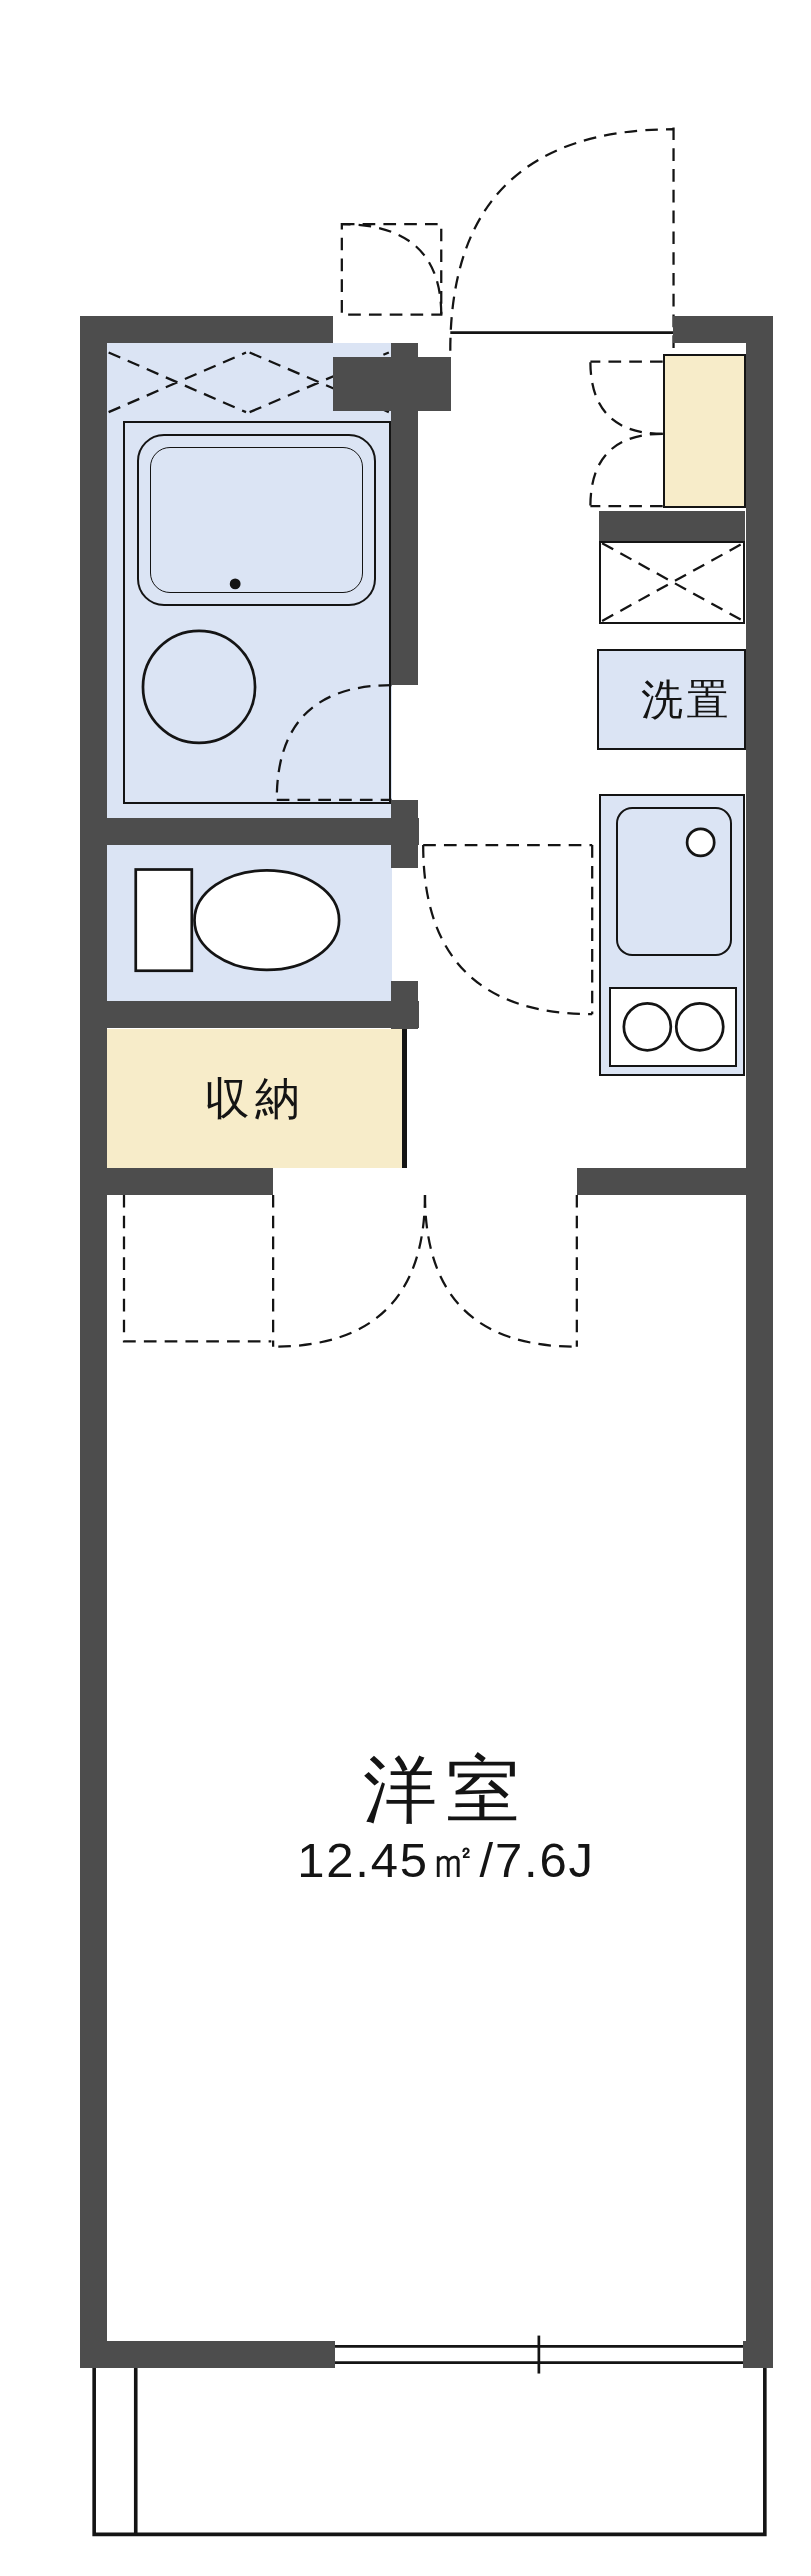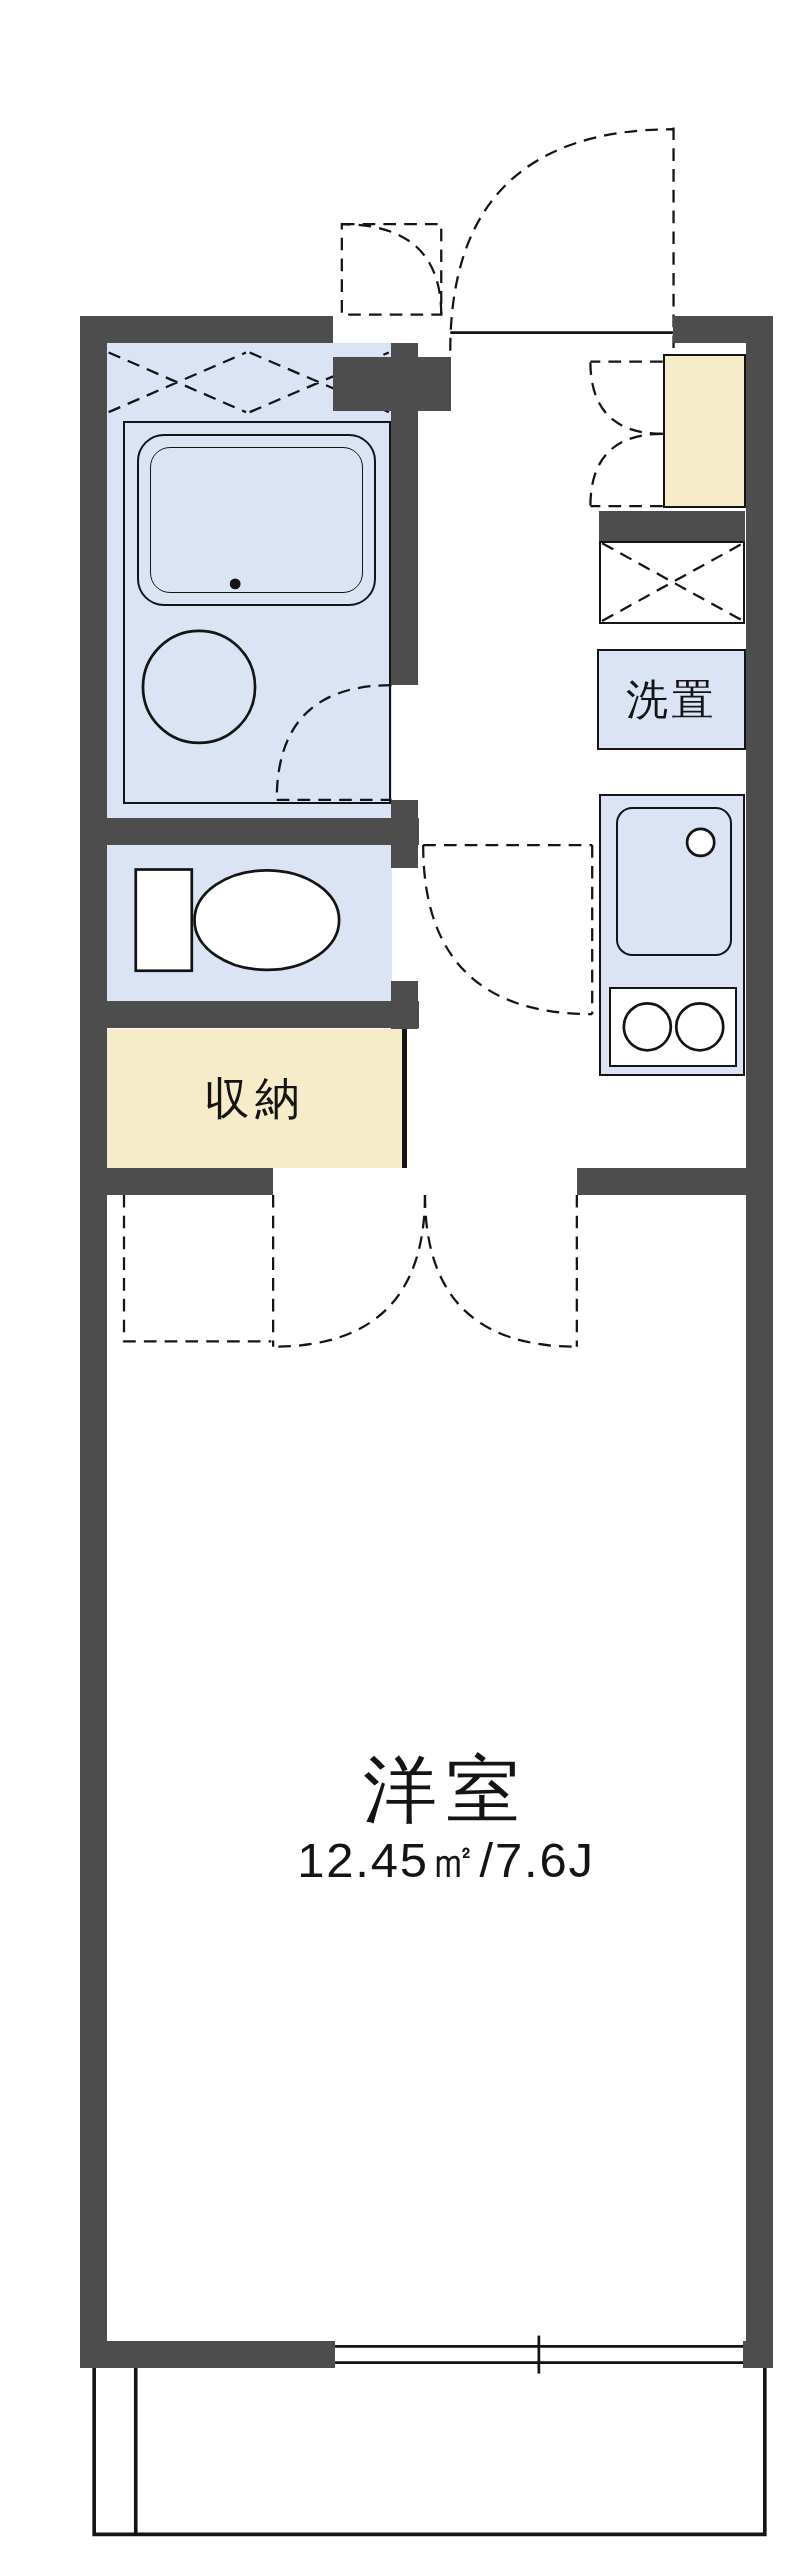--- a/index.html
+++ b/index.html
@@ -110,19 +110,19 @@
   <div class="wall" style="left:107px;top:818px;width:312px;height:27px;"></div>
   <div class="wall" style="left:391px;top:845px;width:27px;height:22.6px;"></div>
   <div class="wall" style="left:391px;top:981px;width:27px;height:48px;"></div>
   <div class="wall" style="left:107px;top:1001px;width:312px;height:27px;"></div>
   <div class="wall" style="left:599px;top:511px;width:146px;height:30px;"></div>
   <div class="wall" style="left:80px;top:1168px;width:193px;height:27px;"></div>
   <div class="wall" style="left:577px;top:1168px;width:196px;height:27px;"></div>
   <div class="wall" style="left:80px;top:2341px;width:255px;height:27px;"></div>
   <div class="wall" style="left:743px;top:2341px;width:30px;height:27px;"></div>
 
-  <div class="label lbl-washer" style="left:597px;top:649px;width:149px;height:101px;">洗置</div>
+  <div class="label lbl-washer" style="left:612px;top:649px;width:149px;height:101px;">洗置</div>
   <div class="label lbl-storage" style="left:107px;top:1029px;width:296px;height:138px;">収納</div>
   <div class="label lbl-room" style="left:80px;top:1734px;width:732px;height:87px;">洋室</div>
   <div class="label lbl-area" style="left:80px;top:1828px;width:732px;height:65px;">12.45㎡/7.6J</div>
 
 </div>
 
 
 </body></html>

